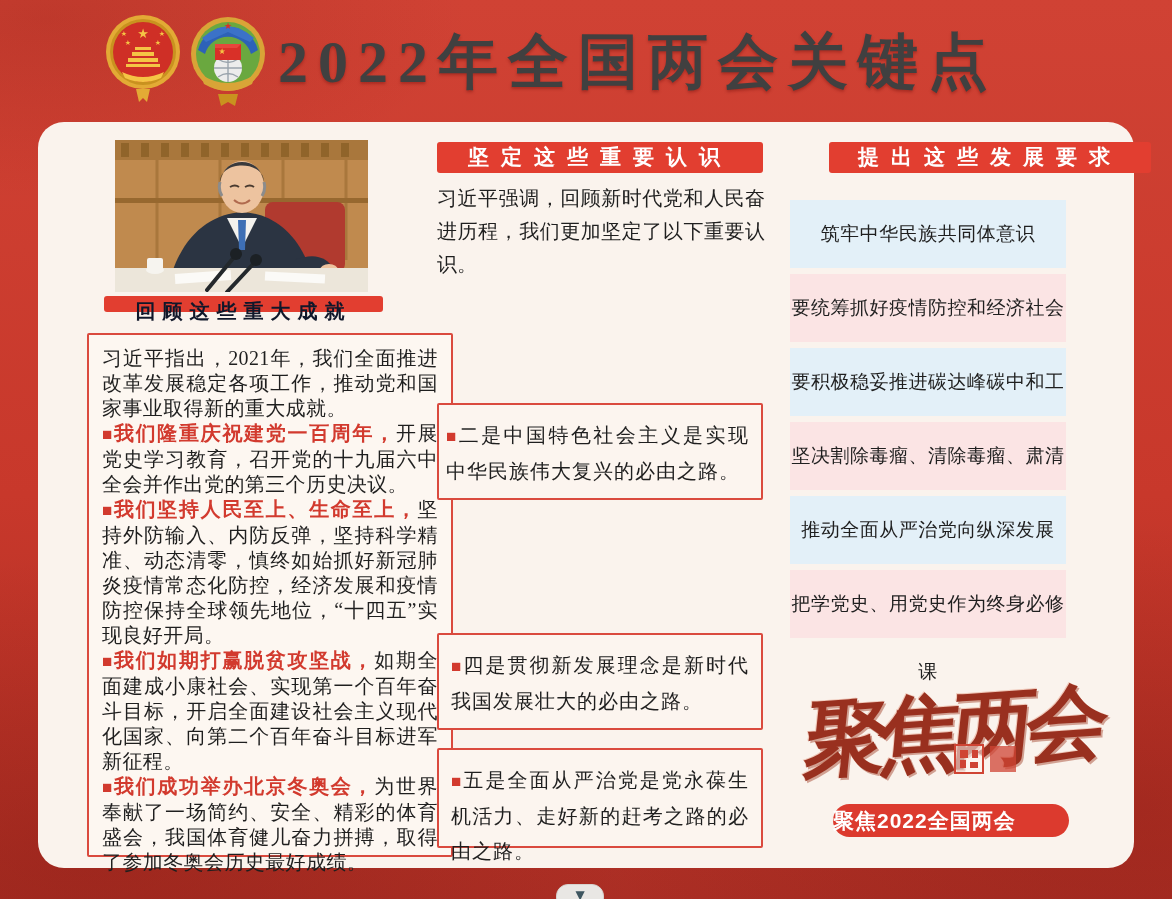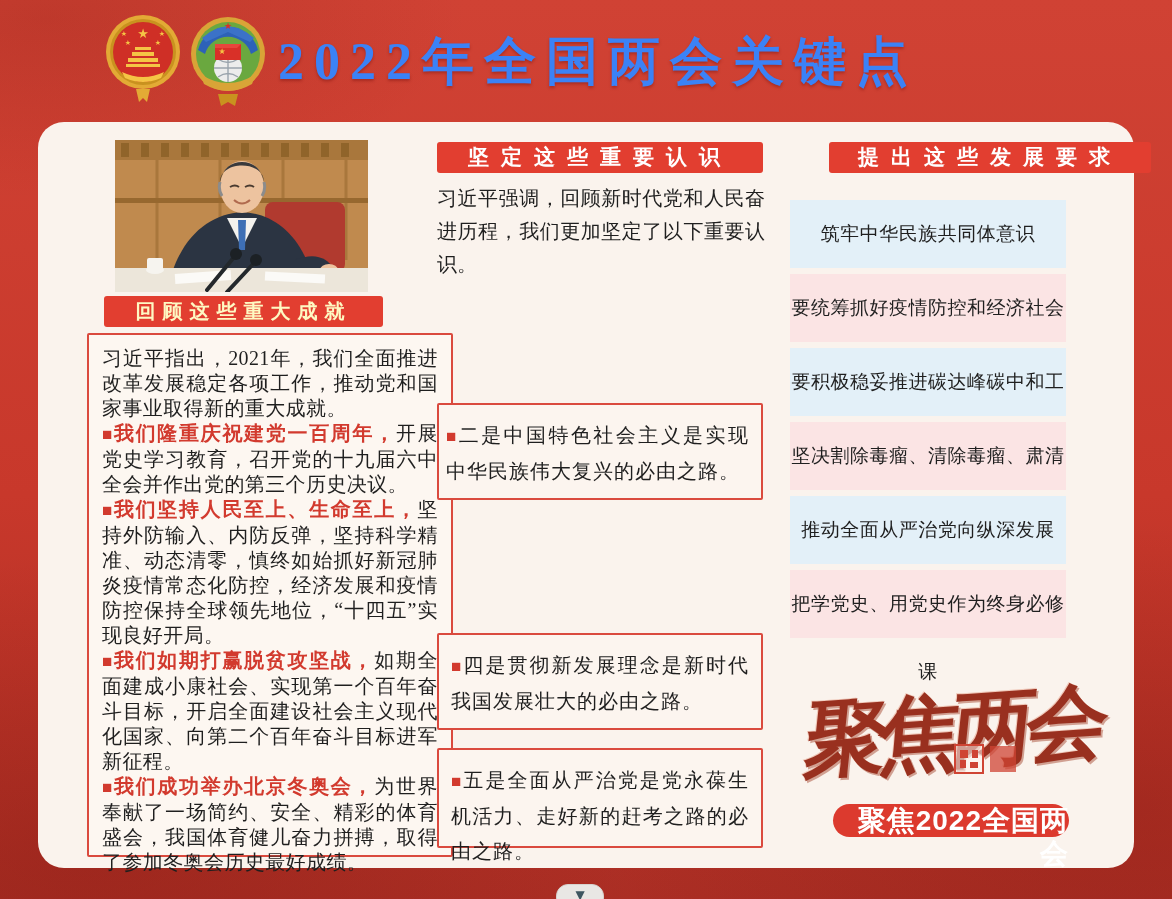--- a/index.html
+++ b/index.html
@@ -11,32 +11,32 @@
       radial-gradient(900px 480px at 96% 90%, rgba(120,20,12,.25), rgba(0,0,0,0) 60%),
       radial-gradient(700px 300px at 4% 2%, rgba(130,25,15,.22), rgba(0,0,0,0) 60%),
       linear-gradient(180deg,#d04234 0%,#c8382b 55%,#ab2e24 100%);
   }
   .hdr{position:absolute;left:0;top:0;width:1172px;height:122px;}
   .emblem{position:absolute;top:12px;}
   .emblem.nat{left:104px;}
   .emblem.cppcc{left:188px;}
   .title{
     position:absolute;left:278px;top:14px;width:880px;height:96px;
-    color:#3b82f6;font-size:52px;font-weight:bold;letter-spacing:10px;
+    color:#404040;font-size:60px;font-weight:bold;letter-spacing:10px;
     line-height:96px;white-space:nowrap;text-shadow:0 2px 3px rgba(100,10,5,.35);
   }
   .panel{
     position:absolute;left:38px;top:122px;width:1096px;height:746px;
     background:#faf3ed;border-radius:26px;
   }
   
   .photo{position:absolute;left:77px;top:18px;width:253px;height:152px;overflow:hidden;background:#c08a4e;}
   .l-banner{
-    position:absolute;left:66px;top:174px;width:279px;height:31px;background:#e23e30;border-radius:3px;
-    color:#fef9c3;font-weight:bold;font-size:20px;line-height:31px;text-align:center;letter-spacing:7px;
+    position:absolute;left:66px;top:174px;width:279px;height:16px;background:#e23e30;border-radius:3px;
+    color:#0f172a;font-weight:bold;font-size:20px;line-height:31px;text-align:center;letter-spacing:7px;
   }
   .l-box{
     position:absolute;left:17px;top:211px;width:366px;height:524px;box-sizing:border-box;
     border:2px solid #da4a3e;background:#fdf7f1;border-radius:2px;
     padding:11px 13px 8px 13px;
     margin-left:32px;
   }
   .l-box p{margin:0;font-size:20px;line-height:25px;text-align:justify;color:#1f1f1f;letter-spacing:.4px;}
   .sq{color:#d23a2e;font-size:17px;}
   .lead{color:#d23a2e;font-weight:bold;}
@@ -89,21 +89,21 @@
   .seal .in{position:absolute;left:4px;top:4px;width:18px;height:18px;
     background:
       linear-gradient(#cf4434,#cf4434) 0 0/8px 8px no-repeat,
       linear-gradient(#cf4434,#cf4434) 100% 0/6px 8px no-repeat,
       linear-gradient(#cf4434,#cf4434) 0 100%/6px 8px no-repeat,
       linear-gradient(#cf4434,#cf4434) 100% 100%/8px 6px no-repeat;}
   .seal2{position:absolute;left:952px;top:624px;width:26px;height:26px;background:#cf4434;opacity:.75;}
   .pill{
     position:absolute;left:795px;top:682px;width:236px;height:33px;background:#dc3a2e;border-radius:17px;
     color:#fff;font-family:"Liberation Sans","DejaVu Sans",sans-serif;font-weight:bold;
-    font-size:28px;line-height:33px;text-align:right;letter-spacing:1px;
+    font-size:21px;line-height:33px;text-align:left;letter-spacing:1px;
   }
   
   .nub{
     position:absolute;left:556px;top:884px;width:46px;height:24px;border-radius:12px;
     background:#e9e7e4;border:1px solid #d6d3cf;text-align:center;cursor:pointer;
   }
   .nub .arr{display:inline-block;margin-top:1px;color:#3e5660;font-size:12px;font-family:"DejaVu Sans",sans-serif;}
 </style>
 </head>
 <body>

